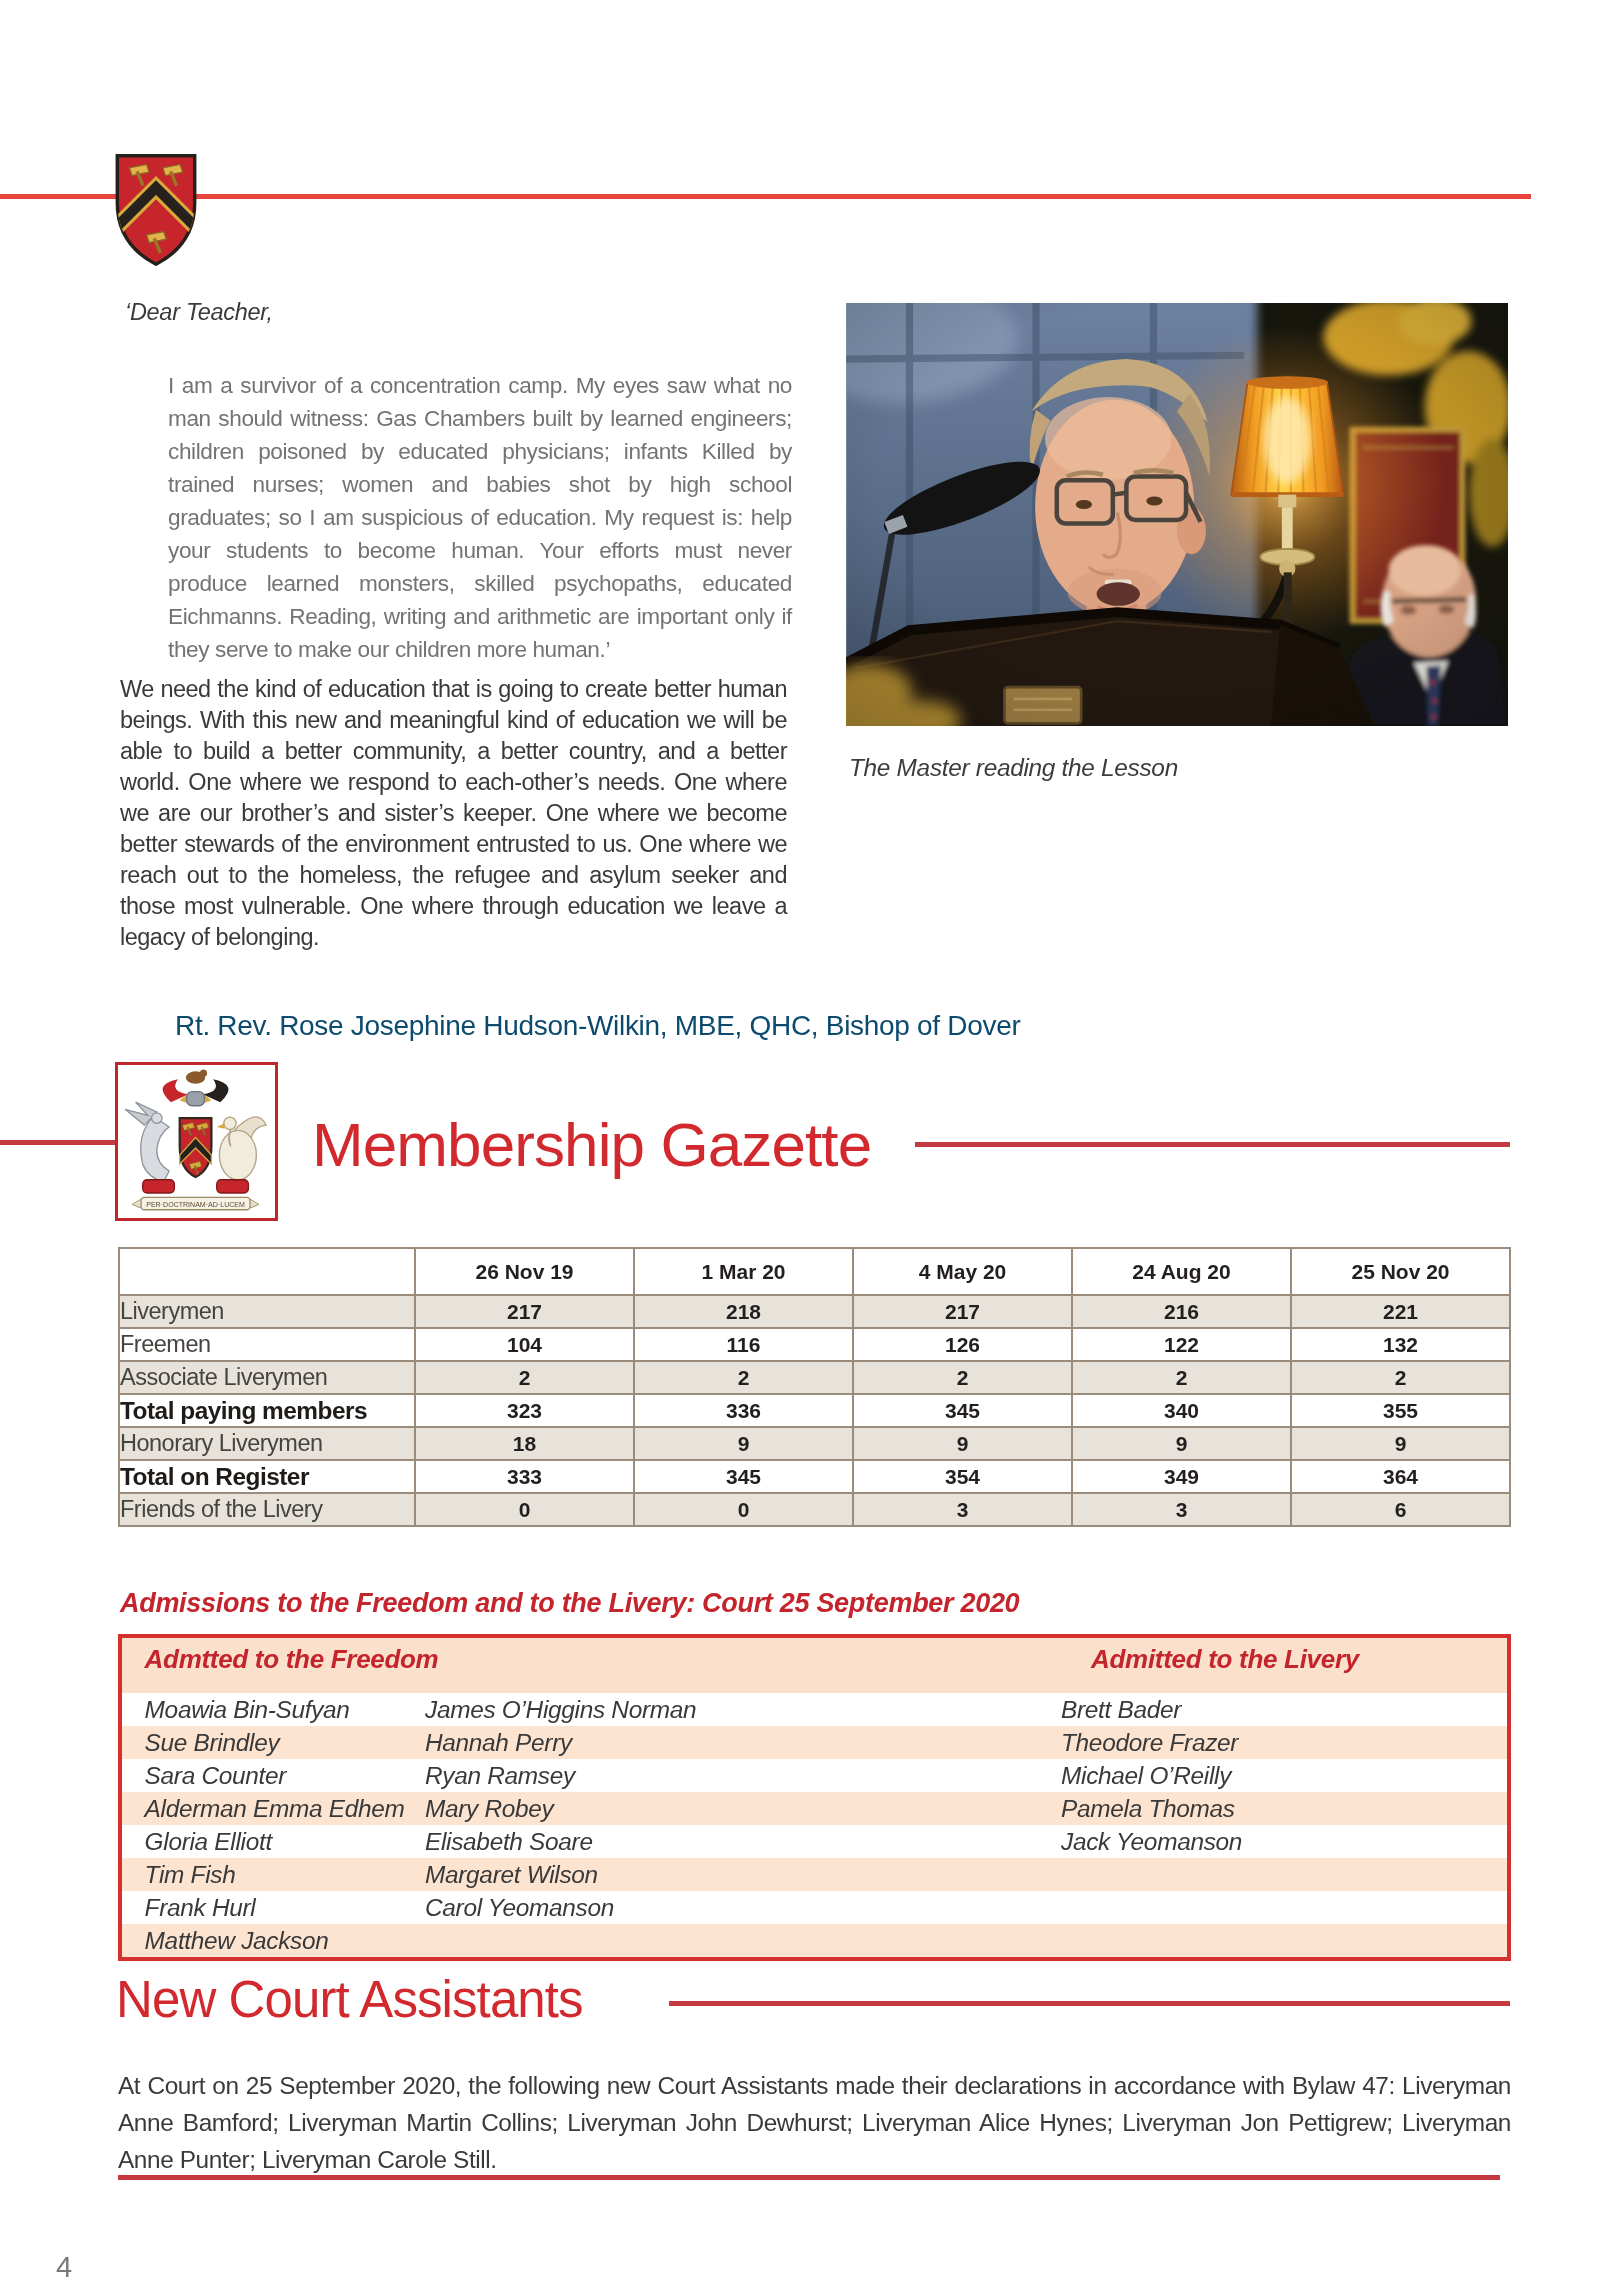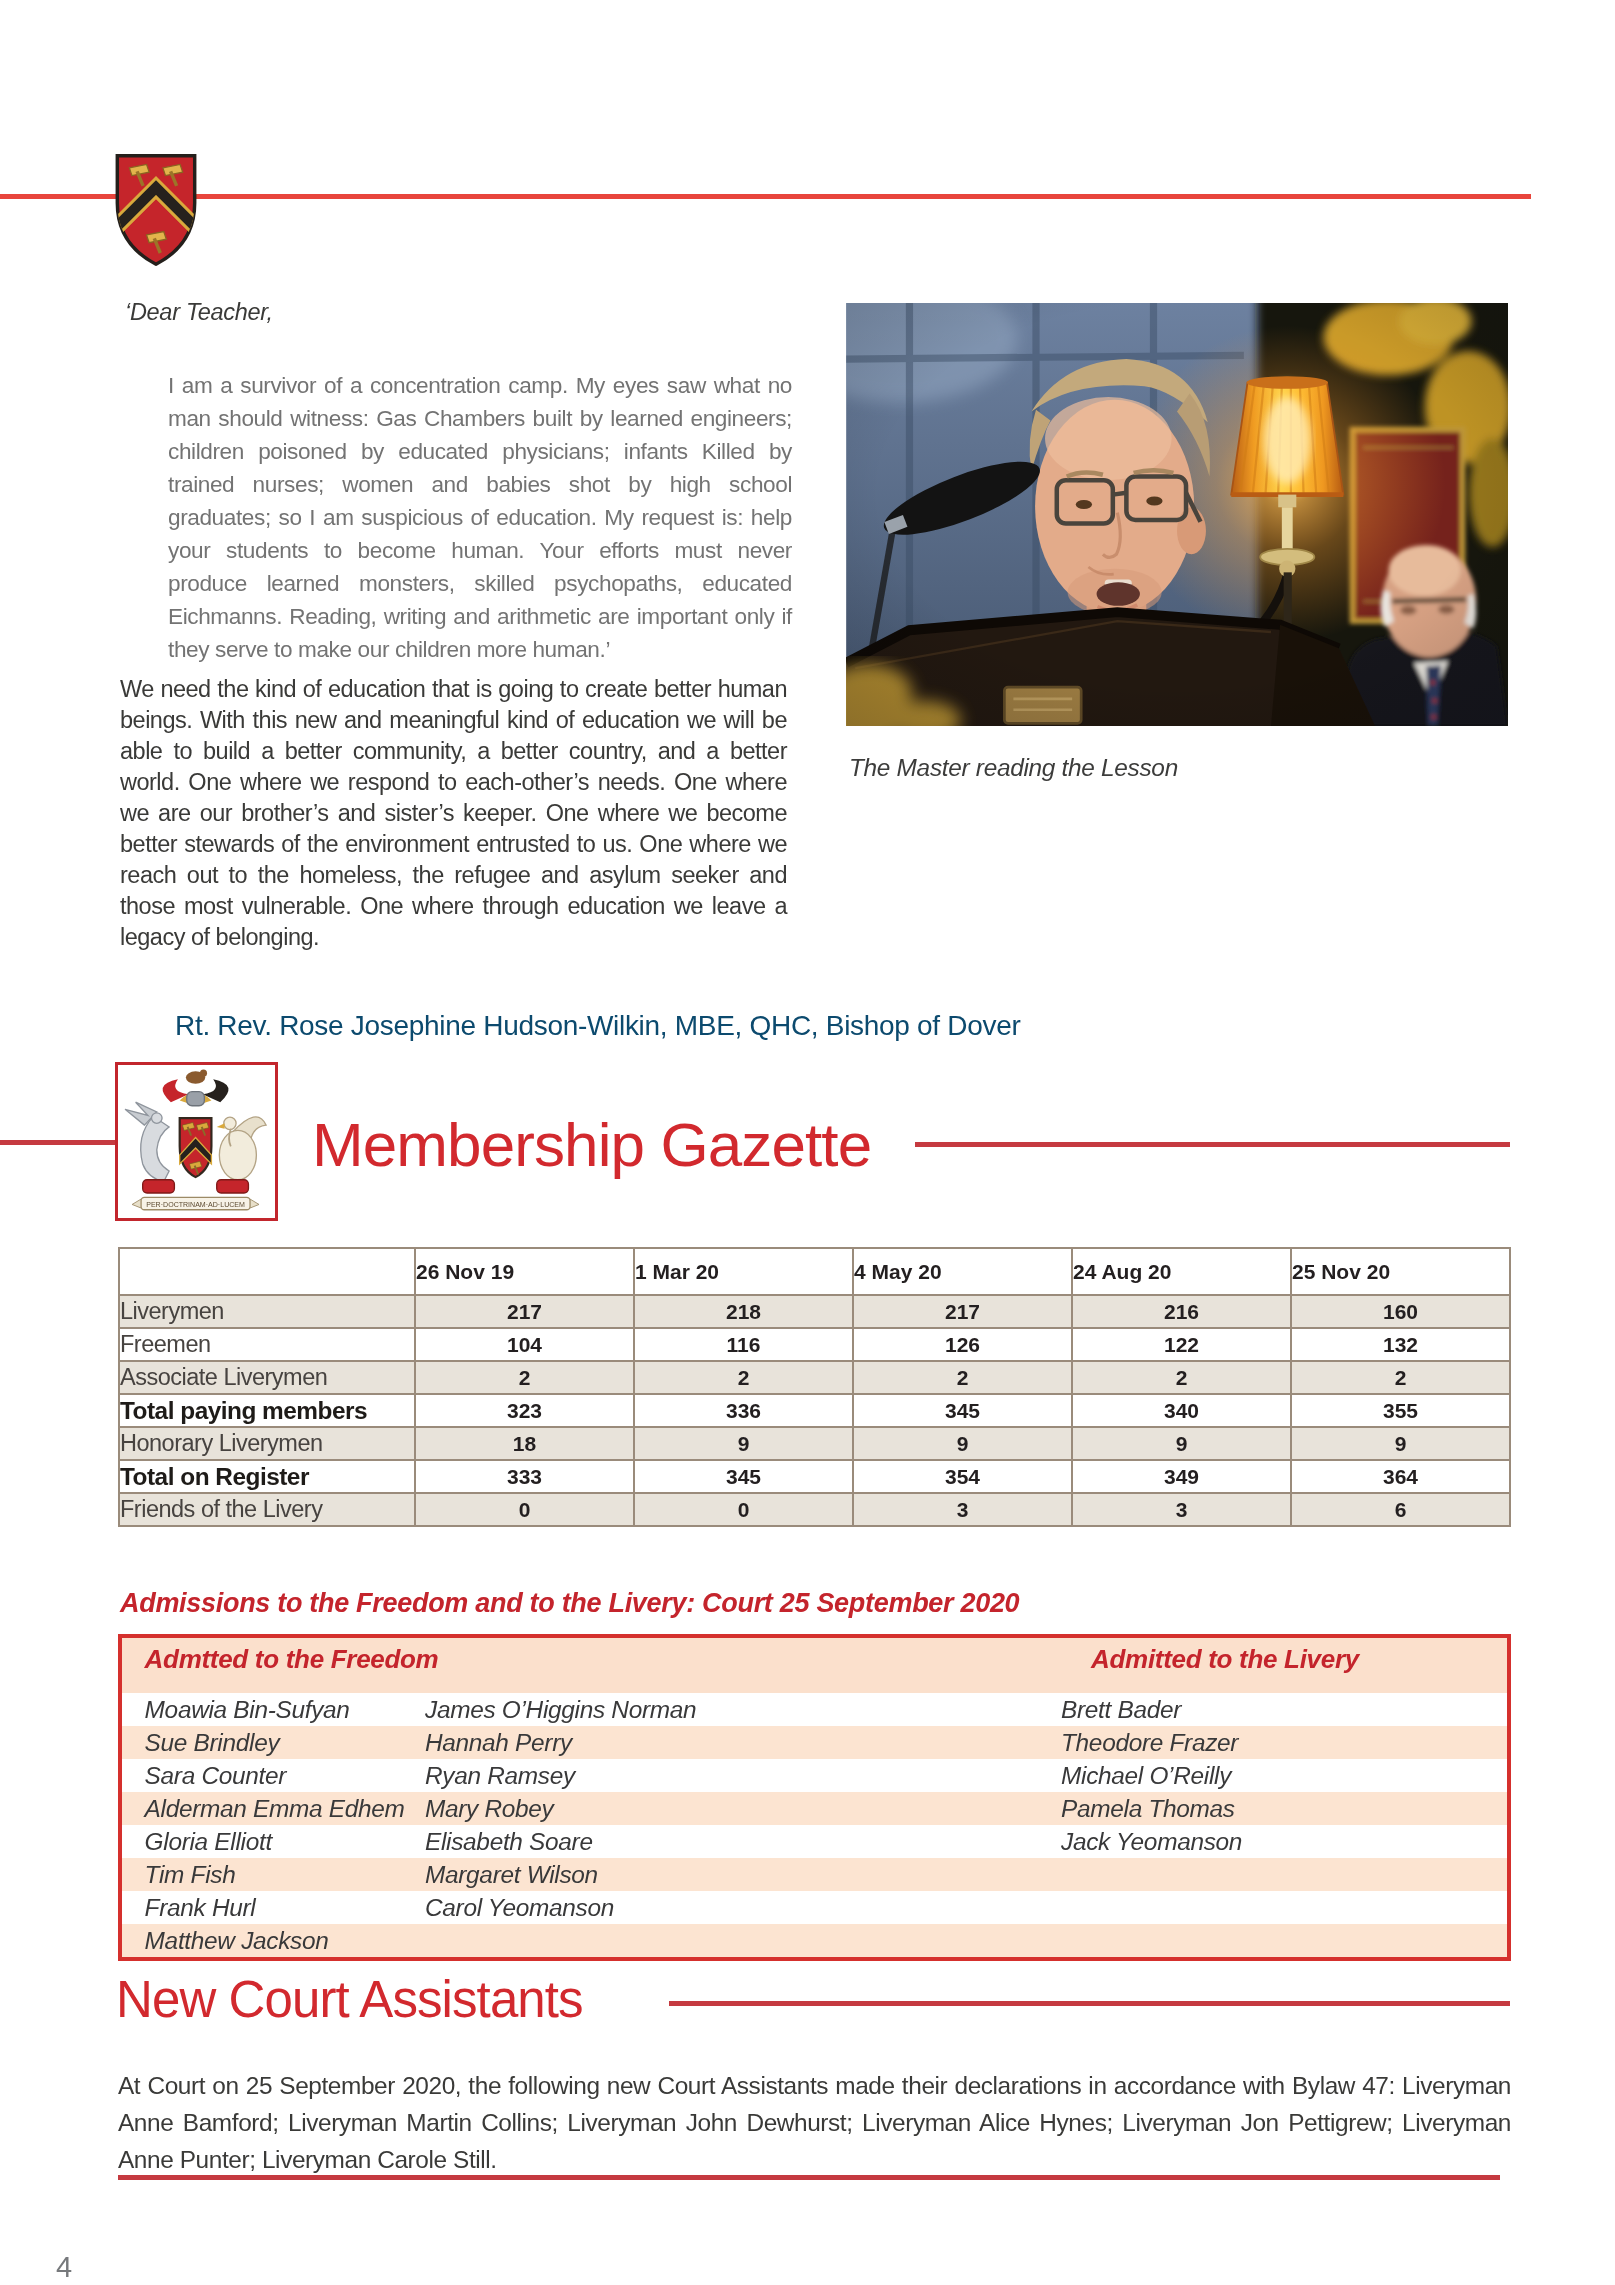--- a/index.html
+++ b/index.html
@@ -21,21 +21,21 @@
   .arms-box{position:absolute;left:115px;top:1062px;width:163px;height:159px;border:3.6px solid #c2262d;
             background:#fff;box-sizing:border-box;}
   .gazette-title{position:absolute;left:312px;top:1109px;font-size:62px;font-weight:normal;color:#d2292e;
                  letter-spacing:-0.9px;margin:0;}
   .gz-rule-left{left:0;top:1140px;width:115px;height:4.5px;}
   .gz-rule-right{left:915px;top:1142px;width:595px;height:4.5px;}
 
   .mtable{position:absolute;left:118px;top:1247px;width:1393px;border-collapse:collapse;table-layout:fixed;
           border:2.7px solid #786d60;}
   .mtable th,.mtable td{border:2.7px solid #9a8b7b;padding:0;}
-  .mtable tr.hdr th{height:45px;background:#ffffff;font-size:21px;font-weight:bold;color:#231f20;text-align:left;}
+  .mtable tr.hdr th{height:45px;background:#ffffff;font-size:21px;font-weight:bold;color:#231f20;text-align:center;}
   .mtable tr.data{height:33px;}
   .mtable tr.data.beige th,.mtable tr.data.beige td{background:#e8e3da;}
   .mtable th.rowlabel{text-align:left;font-weight:normal;font-size:23.5px;color:#474340;letter-spacing:-0.5px;}
   .mtable tr.boldrow th.rowlabel{font-weight:bold;color:#1e1b18;font-size:24.4px;letter-spacing:-0.5px;}
   .mtable td{font-size:21px;font-weight:bold;color:#231f20;text-align:center;}
   .mtable col.c0{width:296px;}
 
   .adm-heading{position:absolute;left:120px;top:1588px;font-size:27px;font-weight:bold;font-style:italic;
                color:#c4242c;margin:0;letter-spacing:-0.3px;}
   .adm-box{position:absolute;left:118px;top:1634px;width:1393px;border:4.5px solid #d5302d;box-sizing:border-box;background:#fff;}
@@ -314,21 +314,21 @@
           <th>4 May 20</th>
           <th>24 Aug 20</th>
           <th>25 Nov 20</th>
         </tr>
         <tr class="data beige">
           <th class="rowlabel">Liverymen</th>
           <td>217</td>
           <td>218</td>
           <td>217</td>
           <td>216</td>
-          <td>160</td>
+          <td>221</td>
         </tr>
         <tr class="data">
           <th class="rowlabel">Freemen</th>
           <td>104</td>
           <td>116</td>
           <td>126</td>
           <td>122</td>
           <td>132</td>
         </tr>
         <tr class="data beige">

